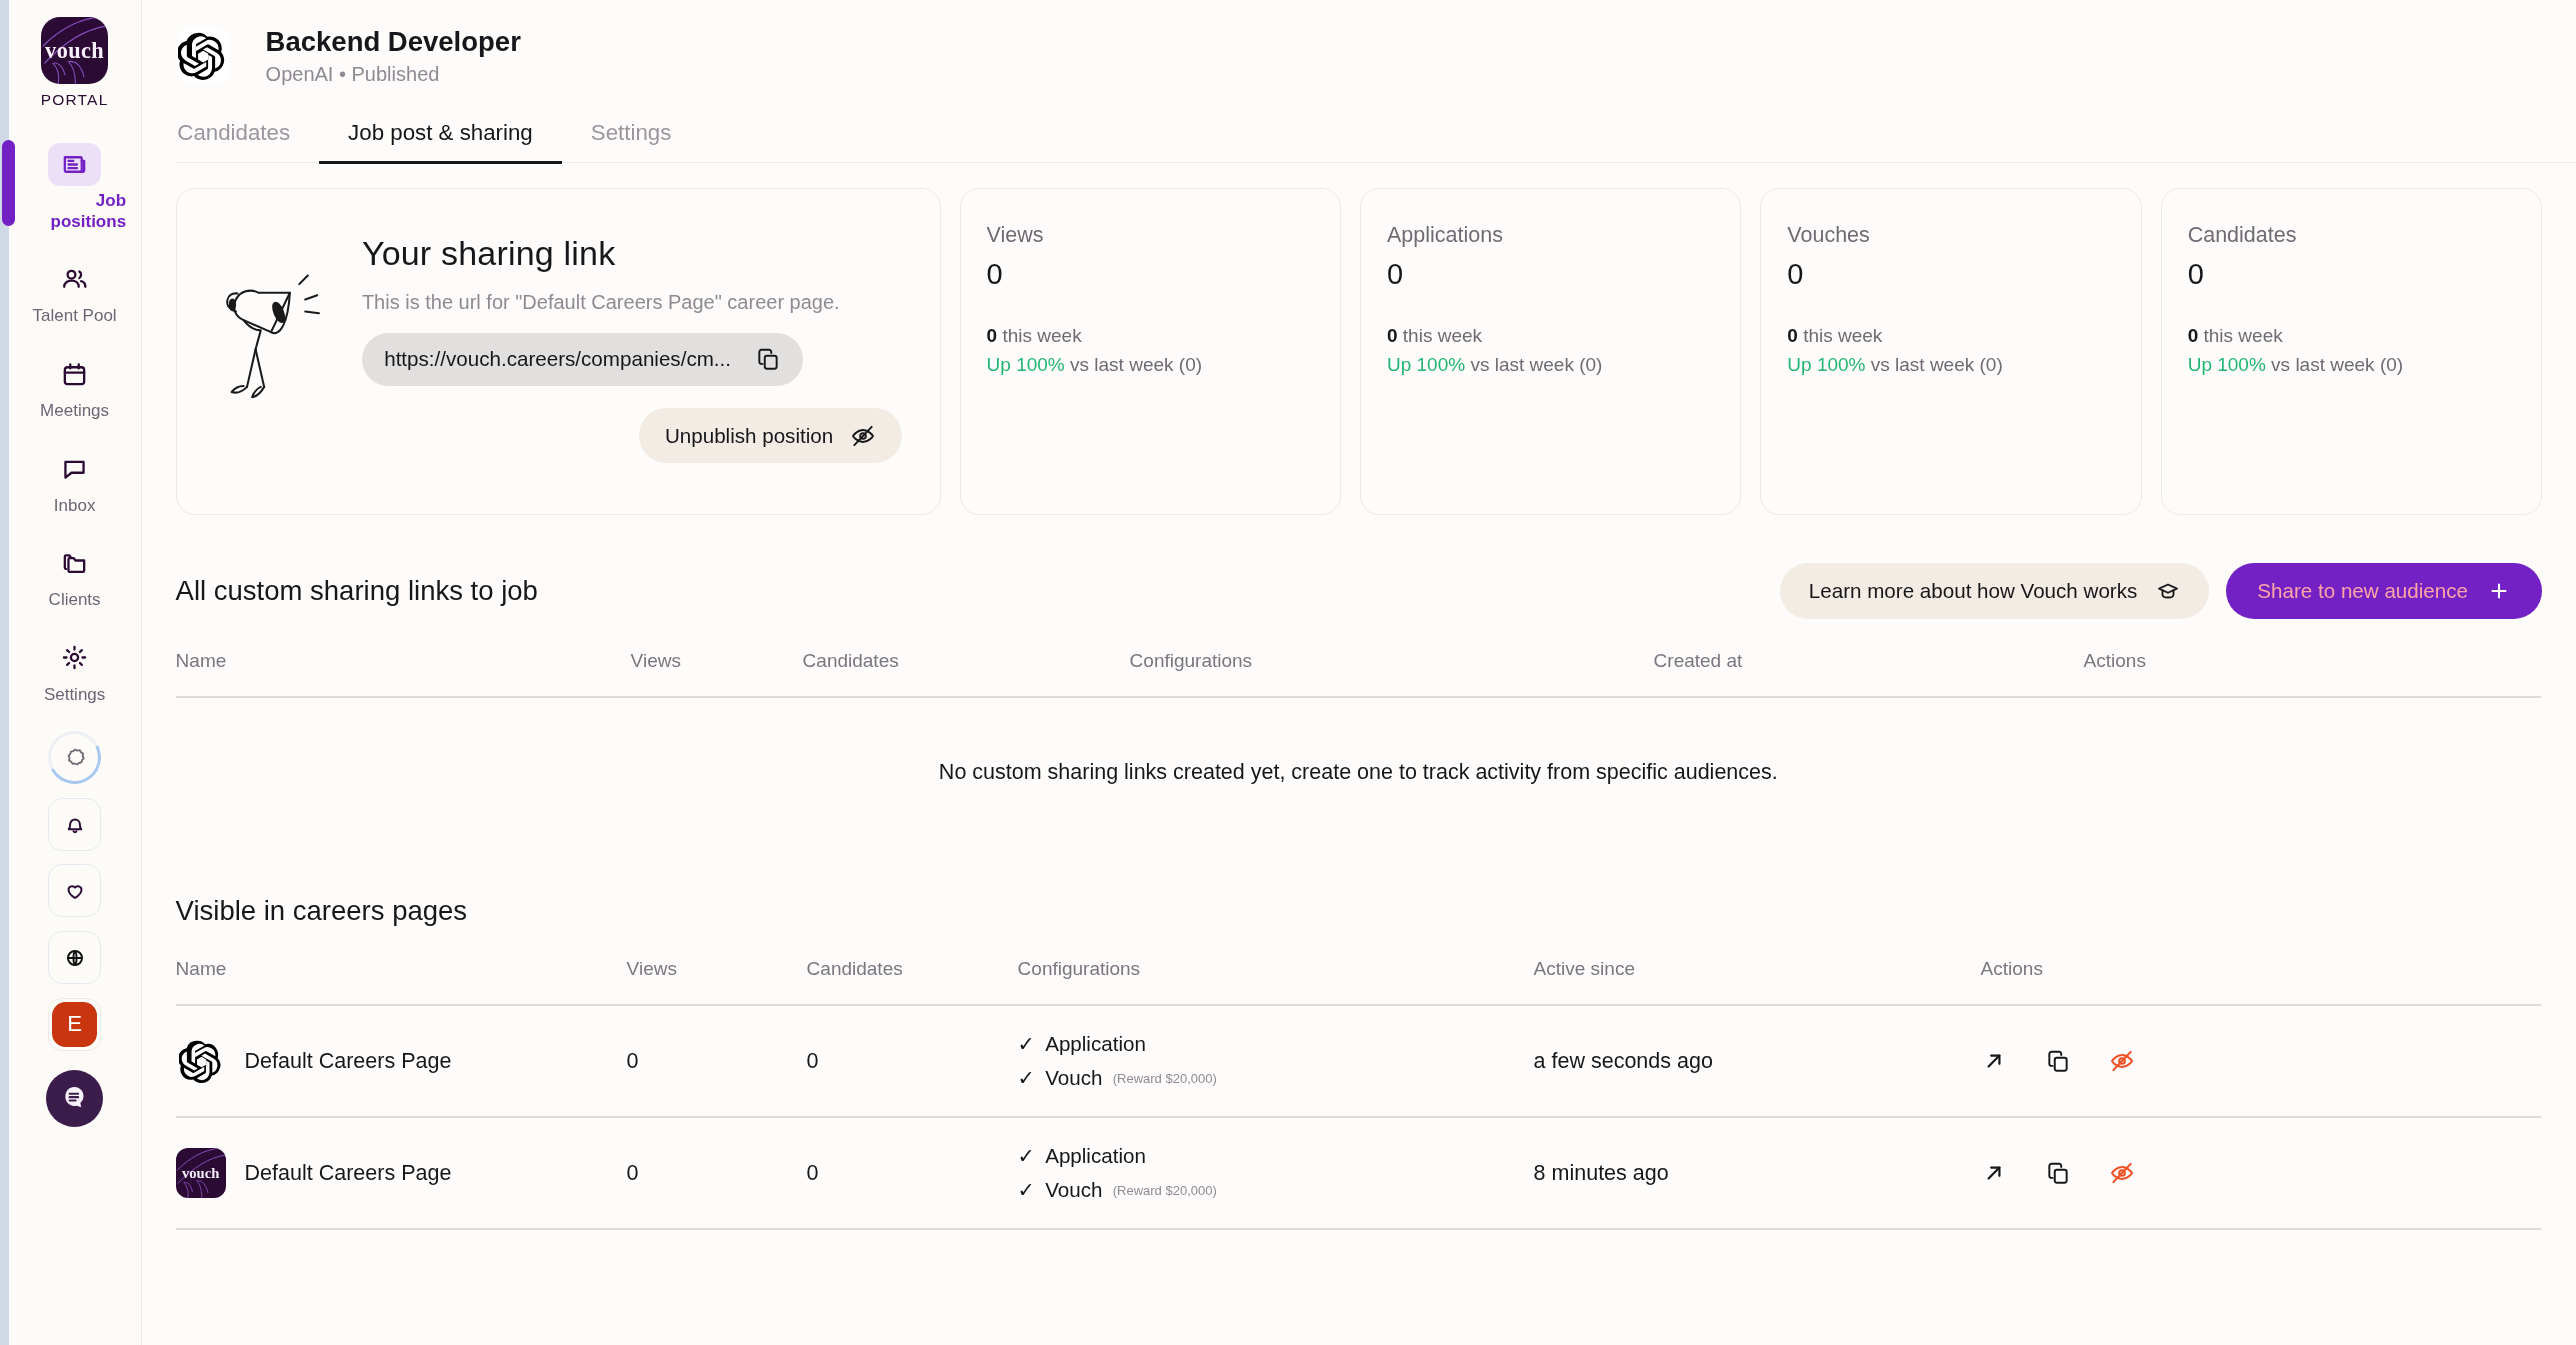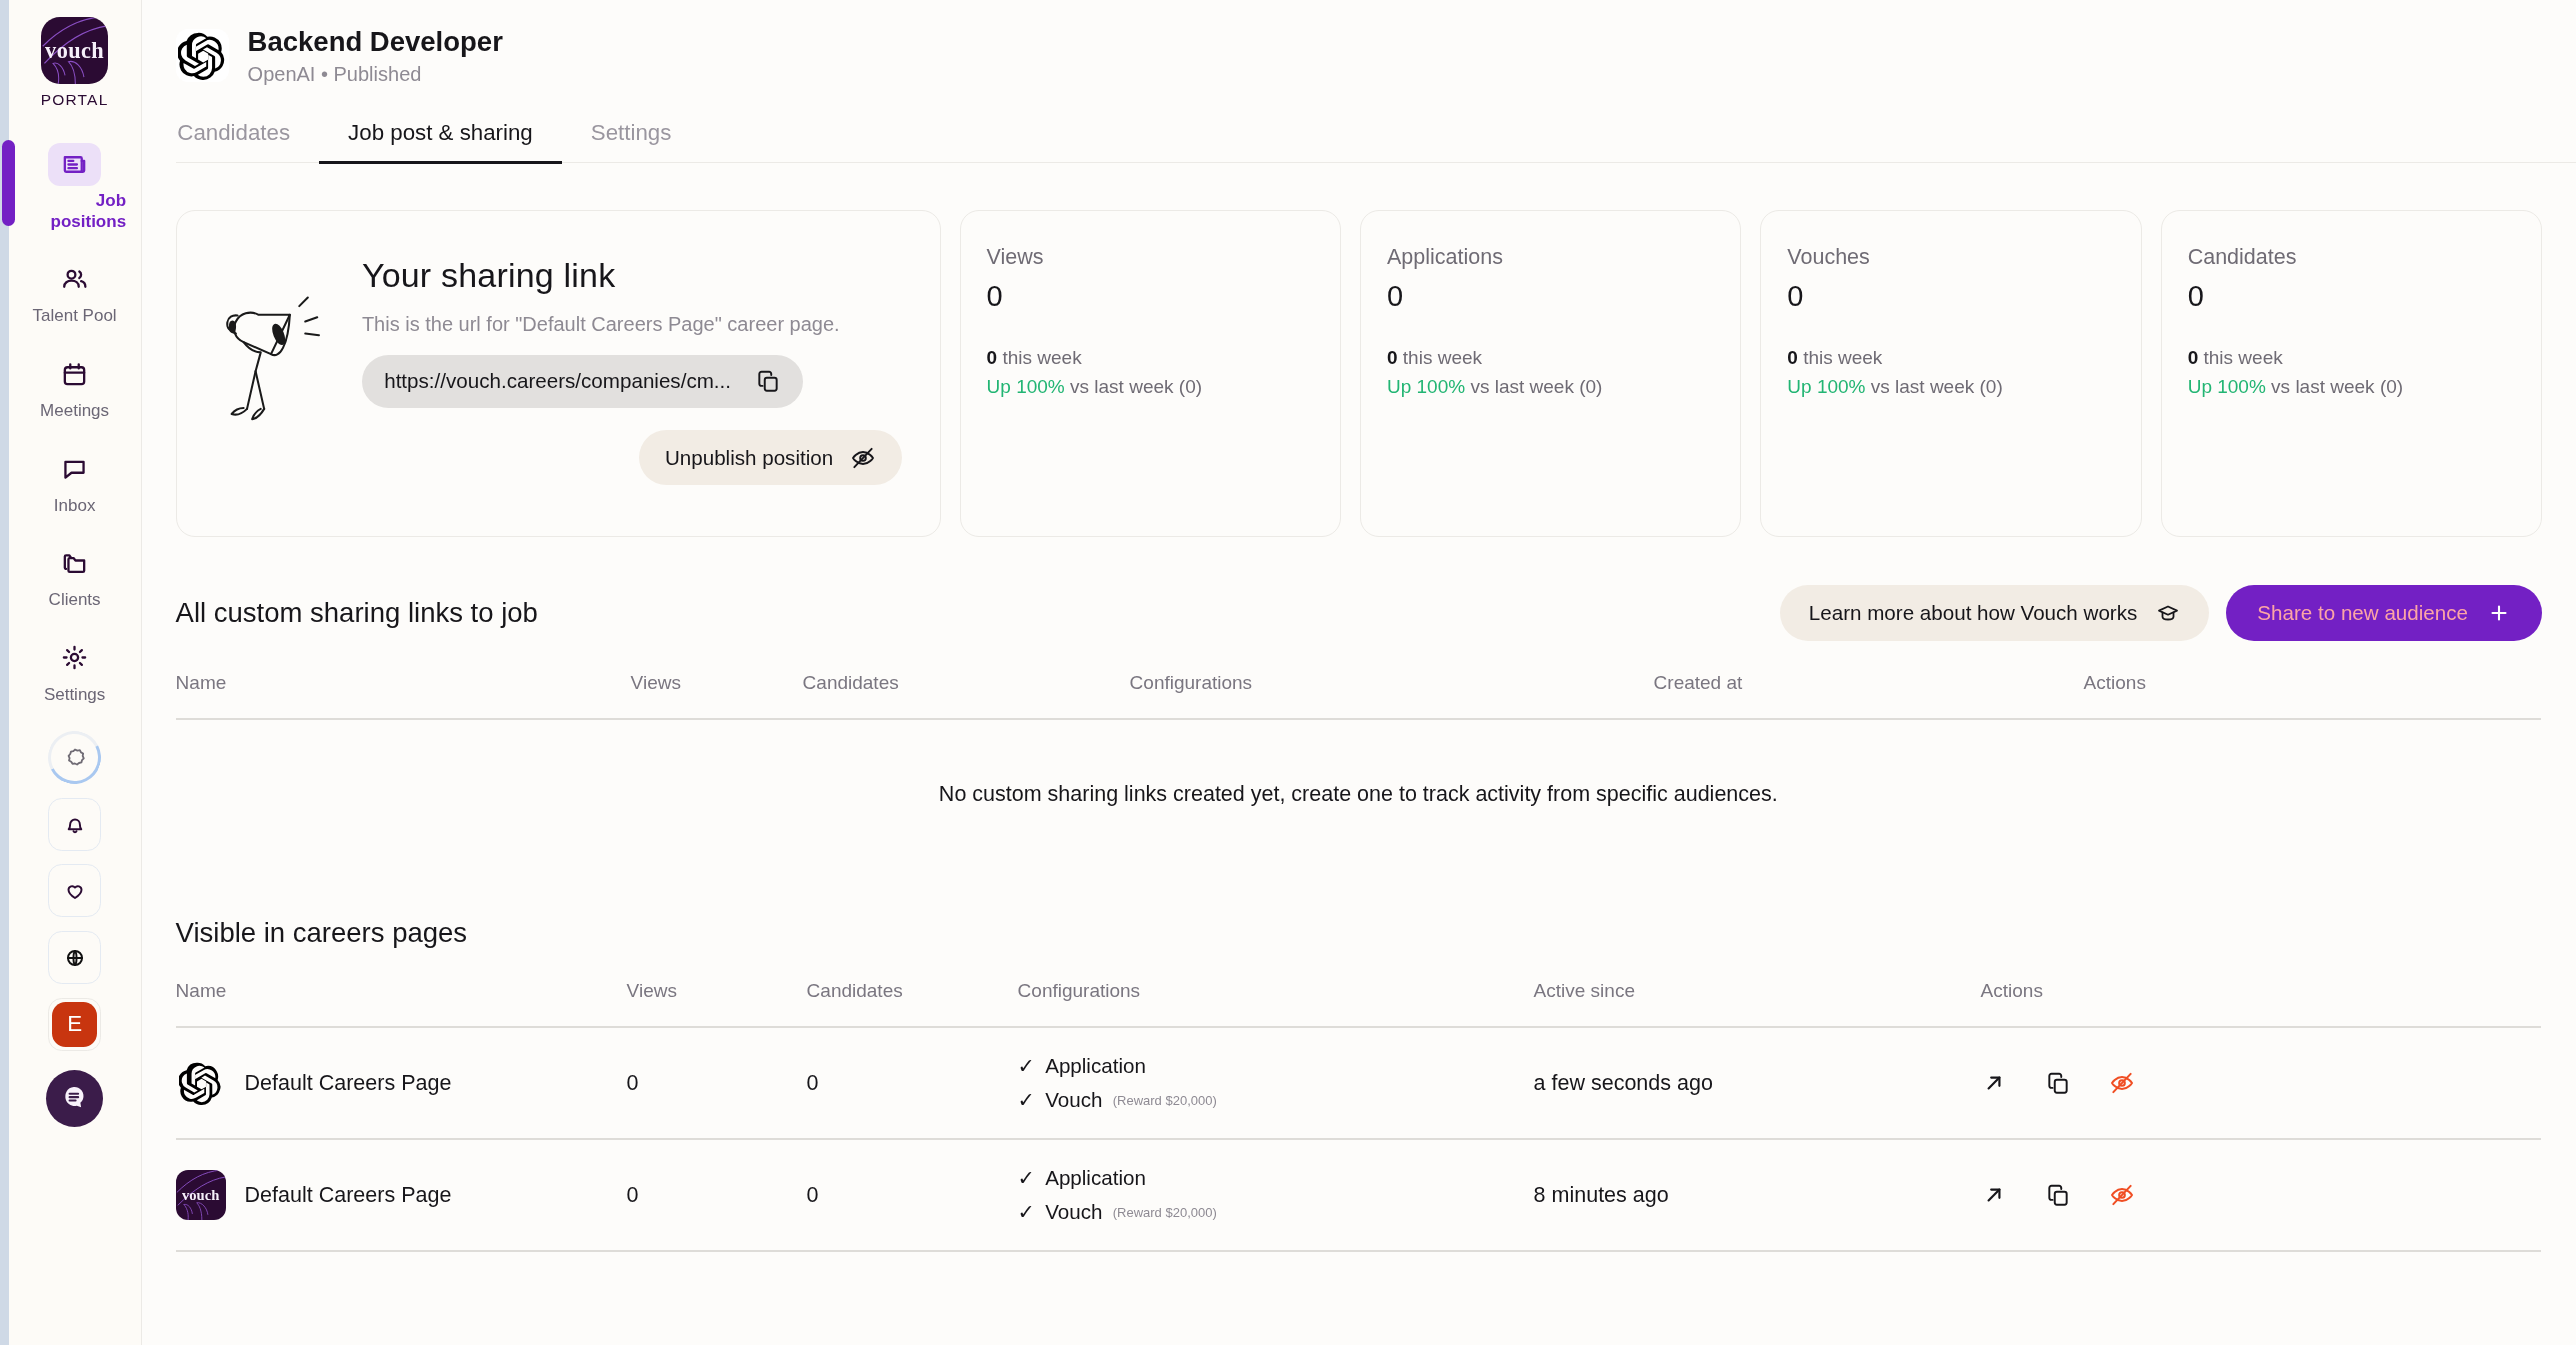--- a/index.html
+++ b/index.html
@@ -90,21 +90,21 @@
   .chat-fab {
     width: 57px; height: 57px; border-radius: 50%; background:#3b1c4a;
     display:flex; align-items:center; justify-content:center; cursor:pointer;
     margin-top: 5.2px;
   }
 
   
   .main { flex: 1; height: 1346px; overflow: hidden; }
 
   .page-head { padding: 26px 0 0 34px; }
-  .job-row { display:flex; align-items:center; gap: 19px; }
+  .job-row { display:flex; align-items:center; gap: 37px; }
   .job-logo {
     width: 53px; height: 53px; border-radius: 12px; background:#fff;
     display:flex; align-items:center; justify-content:center;
   }
   .job-title { font-size: 27.5px; font-weight: 700; color:#17161a; line-height: 1.15; }
   .job-sub { font-size: 20px; color:#8e8a93; margin-top: 5.2px; }
 
   .tabs {
     display:flex; gap: 0; margin-top: 29px;
     border-bottom: 1.7px solid #eceae6; padding-left: 1.7px;
@@ -115,21 +115,21 @@
   }
   .tab:first-child { padding-left: 0; }
   .tab.active { color:#17161a; font-weight: 500; }
   .tab.active::after {
     content:""; position:absolute; left: 0; right: 0; bottom: -2.6px;
     height: 3.4px; background:#17161a;
   }
 
   
   .cards-row {
-    display:flex; gap: 19px; padding: 47px 34px 0 34px;
+    display:flex; gap: 19px; padding: 25px 34px 0 34px;
   }
   .share-card {
     width: 765px; min-height: 327px; border-radius: 19px;
     border: 1.7px solid #eceae6; background:#fdfcfa;
     display:flex; align-items:flex-start; padding: 45px 34px 34px 34px; gap: 22.3px;
   }
   .megaphone { flex: 0 0 129px; padding-top: 33px; }
   .share-right { flex: 1; display:flex; flex-direction:column; align-items:flex-start; }
   .share-title { font-size: 34px; font-weight: 400; color:#17161a; letter-spacing:0.2px; }
   .share-desc { font-size: 20px; color:#8e8a93; margin-top: 18px; }

